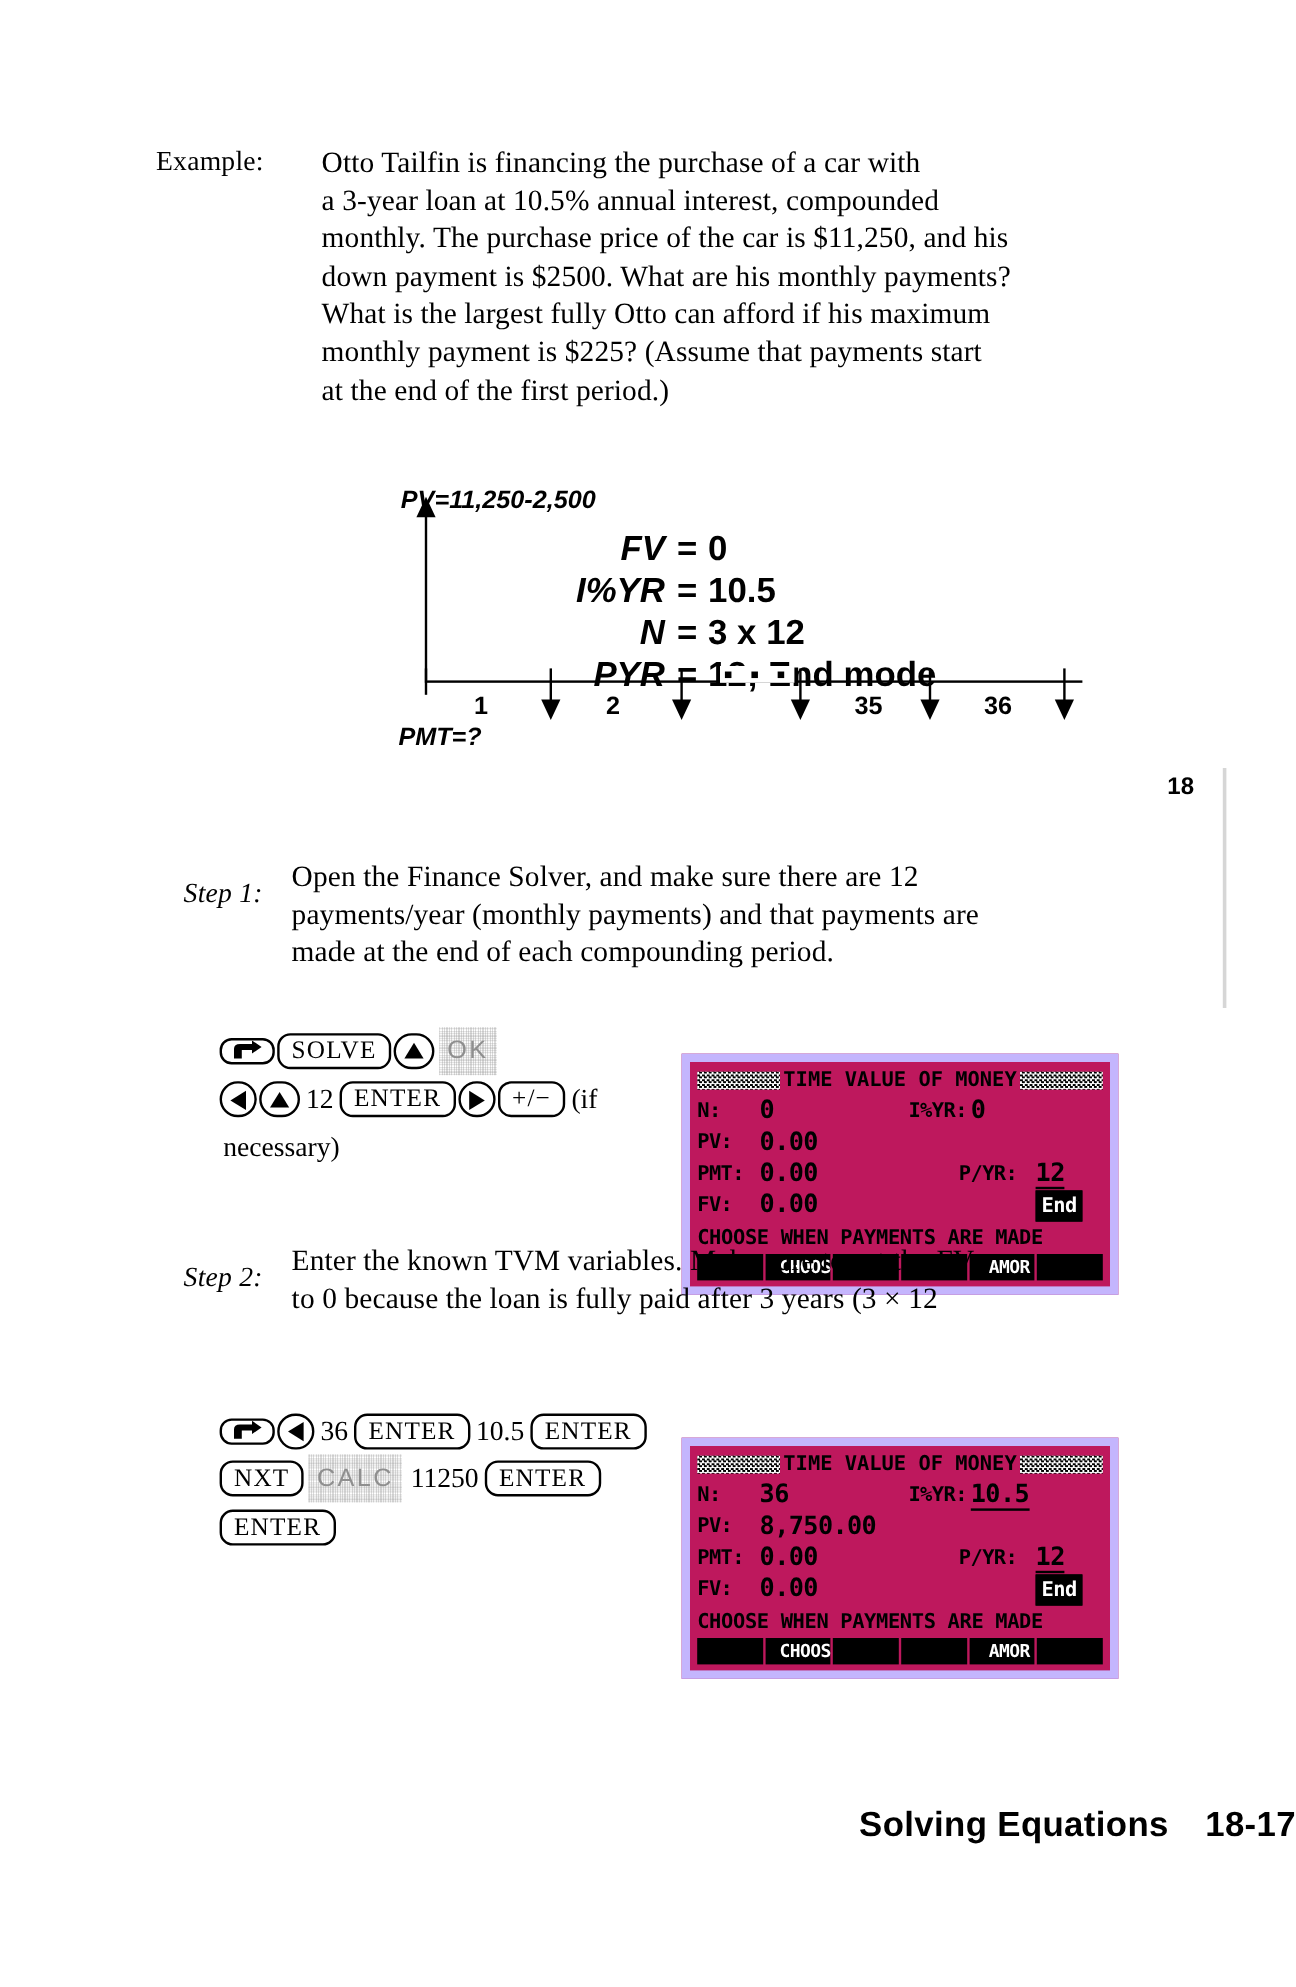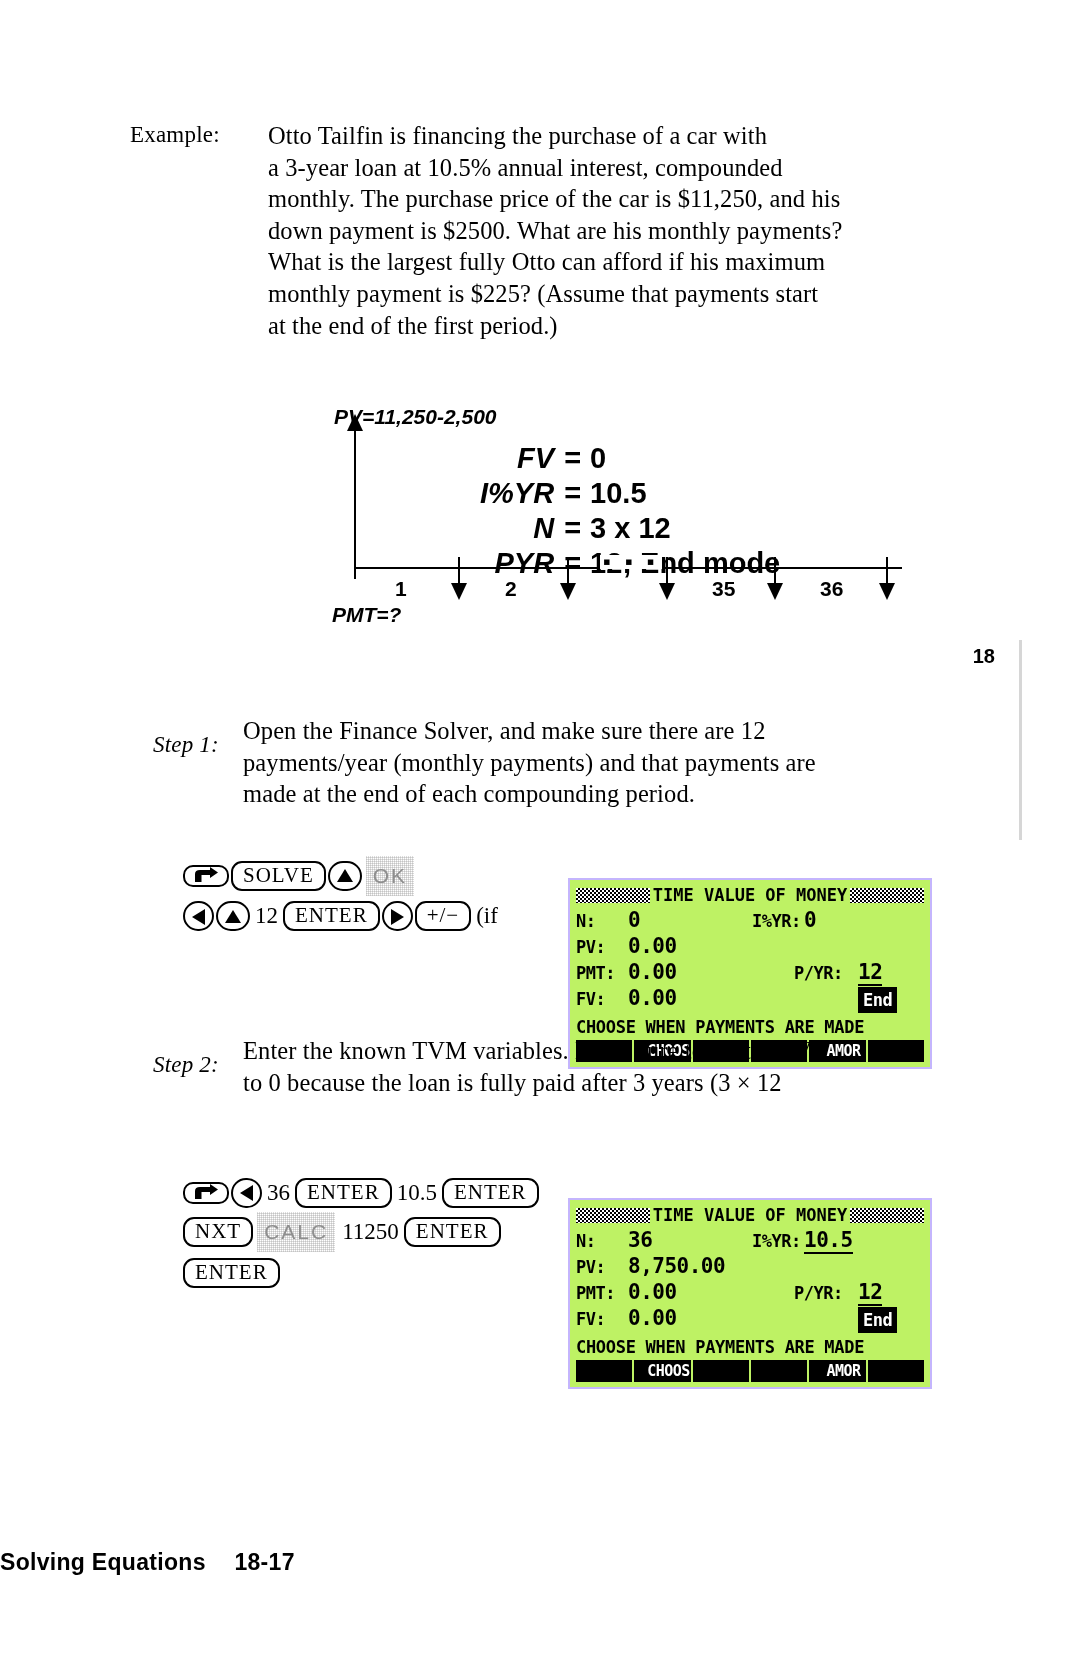--- a/index.html
+++ b/index.html
@@ -60,26 +60,25 @@
   }
   #margin-bar {
     right: 58px; top: 640px;
     width: 3px; height: 200px;
     background: #d6d6d6;
   }
 
   
   #footer {
     left: 0; right: 0; top: 1505px;
-    text-align: left;
-    font-family: "Liberation Sans", sans-serif;
-    font-weight: bold;
-    font-size: 23px;
+    text-align: right;
+    font-family: "Liberation Sans", sans-serif;
+    font-weight: bold;
+    font-size: 29px;
     letter-spacing: 0.3px;
-    margin-top: 44px;
   }
   #footer .fnum { margin-left: 22px; }
 
   
   #diagram {
     left: 330px; top: 405px;
     width: 580px; height: 230px;
   }
   #diagram .dlabel {
     position: absolute;
@@ -245,22 +244,22 @@
     font-size: 23px;
     padding-left: 4px;
   }
 
   #keys1 { left: 182px; top: 855px; }
   #keys2 { left: 182px; top: 1172px; width: 420px; }
 
   
   .lcd {
     position: absolute;
-    border: 2px solid #c4b5fd;
-    background: #bef264;
+    border: 7px solid #c4b5fd;
+    background: #be185d;
     font-family: "DejaVu Sans Mono", monospace;
     width: 364px;
     padding: 4px 6px 5px 6px;
     box-sizing: border-box;
   }
   #lcd1 { left: 568px; top: 878px; }
   #lcd2 { left: 568px; top: 1198px; }
 
   .lcd-title {
     display: flex;
@@ -429,20 +428,21 @@
       <div>Open the Finance Solver, and make sure there are 12</div>
       <div>payments/year (monthly payments) and that payments are</div>
       <div>made at the end of each compounding period.</div>
     </div>
 
   <div class="keyseq" id="keys1">
       <div class="kline"><span class="key shift"><svg width="26" height="17" viewBox="0 0 26 17" aria-hidden="true">
             <path d="M2 15 L2 7 Q2 3 7 3 L17 3 L17 0 L25 5.5 L17 11 L17 8 L8.5 8 L8.5 15 Z" fill="#000"></path>
           </svg></span><span class="key">SOLVE</span><span class="key glyph"><span class="tri tri-up"></span></span><span class="softlabel">OK</span></div>
       <div class="kline"><span class="key glyph"><span class="tri tri-left"></span></span><span class="key glyph"><span class="tri tri-up"></span></span><span class="plain-num">12</span><span class="key">ENTER</span><span class="key glyph"><span class="tri tri-right"></span></span><span class="key">+/−</span><span class="paren-note">(if</span></div>
+      <div class="kline"><span class="paren-note">necessary)</span></div>
     </div>
 
   <div class="lcd" id="lcd1">
     <div class="lcd-title">
       <span class="hatch"></span>
       <span class="ttext">TIME VALUE OF MONEY</span>
       <span class="hatch"></span>
     </div>
     <div id="lcd1-rows">
         <div class="lcd-row">

